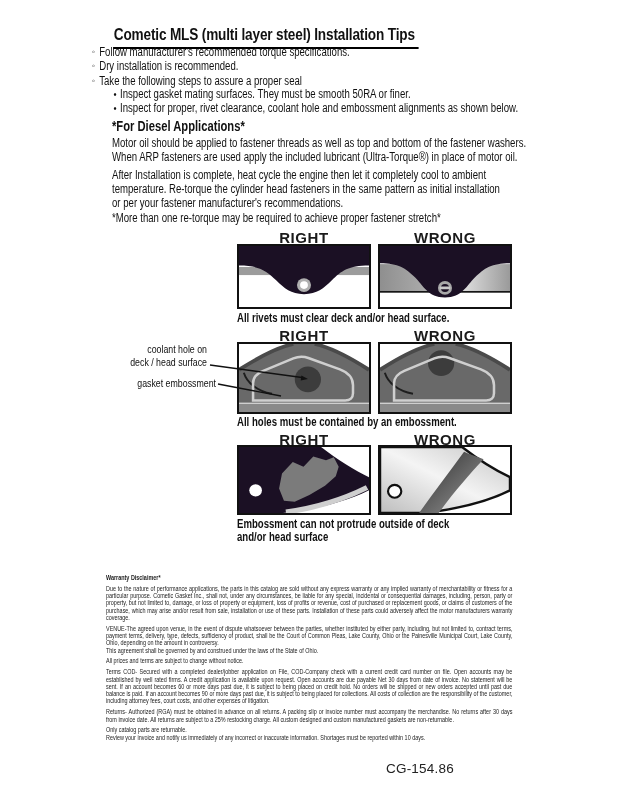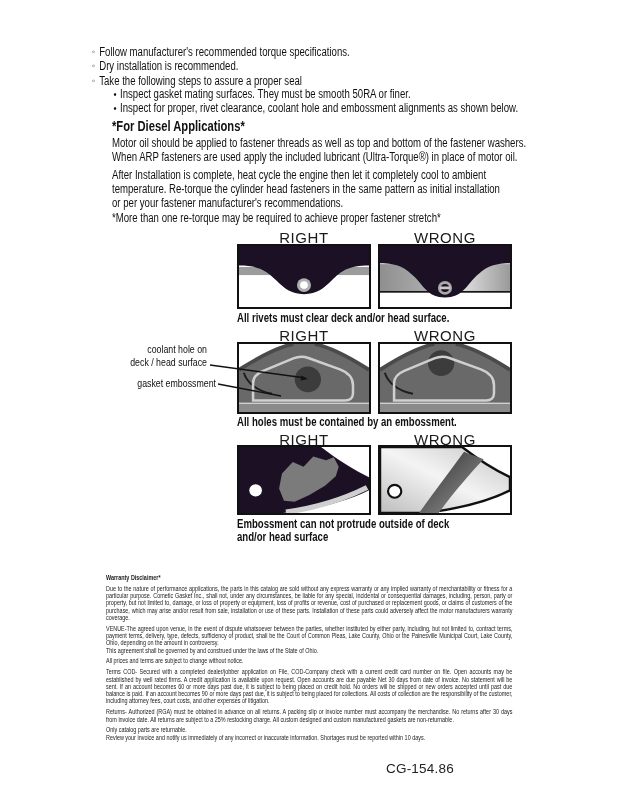--- a/index.html
+++ b/index.html
@@ -11,36 +11,39 @@
   .pre{white-space:pre-line;}
   .title{font-size:17px;font-weight:bold;border-bottom:2.2px solid #000;padding:0 5px 2px 1px;
          display:inline-block;letter-spacing:-0.2px;}
   .bullets{font-size:12px;line-height:13.4px;}
   .bullet-row{white-space:nowrap;}
   .b-glyph{display:inline-block;width:9px;font-size:10px;vertical-align:1px;}
   .sub{padding-left:27px;}
   .sub .b-glyph{width:8px;font-size:11px;vertical-align:0;}
   .h2{font-size:14px;font-weight:bold;}
   .para{font-size:12px;line-height:14px;width:540px;}
-  .figlabel{font-size:15px;letter-spacing:0.6px;color:#1a1a1a;text-align:center;width:134px;}
+  .figlabel{font-size:15px;letter-spacing:0.6px;color:#1a1a1a;text-align:center;width:134px;font-weight:bold;}
   .panel{box-sizing:border-box;border:2.5px solid var(--border-black,#111);background:#fff;}
   .panel svg{display:block;width:100%;height:100%;}
   .caption{font-size:12px;font-weight:bold;line-height:13px;}
   .figside{font-size:11px;line-height:12.8px;text-align:right;}
   .fineprint{font-size:6.8px;line-height:7.3px;width:508px;text-align:justify;color:#1c1c1c;}
   .fineprint p{margin:0 0 3.5px 0;}
   .fineprint .fp-head{font-weight:bold;margin-bottom:3.5px;text-align:left;}
   .pagenum{font-size:13.5px;color:#222;letter-spacing:0.2px;}
   .overlay{pointer-events:none;}
 </style>
 </head>
 <body>
 
 <div id="page" style="--border-black: #111111; --gasket-dark: #1b1024; --deck-gray: #9c9c9c; --gasket-gray: #696969; --embossment-line: #cfcfcf; --coolant-hole: #3c3c3c;">
 
+  <div class="abs" style="left:113px;top:25px;">
+    <span class="title cond">Cometic MLS (multi layer steel) Installation Tips</span>
+  </div>
 
   <div class="abs bullets cond" style="left:92px;top:45px;width:560px;">
     <div class="bullet-row"><span class="b-glyph">◦</span><span>Follow manufacturer's recommended torque specifications.</span></div>
     <div class="bullet-row"><span class="b-glyph">◦</span><span>Dry installation is recommended.</span></div>
     <div class="bullet-row"><span class="b-glyph">◦</span><span>Take the following steps to assure a proper seal</span></div>
     <div class="bullet-row sub"><span class="b-glyph">•</span><span>Inspect gasket mating surfaces.  They must be smooth 50RA or finer.</span></div>
     <div class="bullet-row sub"><span class="b-glyph">•</span><span>Inspect for proper, rivet clearance, coolant hole and embossment alignments as shown below.</span></div>
   </div>
 
   <div class="abs h2 cond" style="left:112px;top:118px;">*For Diesel Applications*</div>

